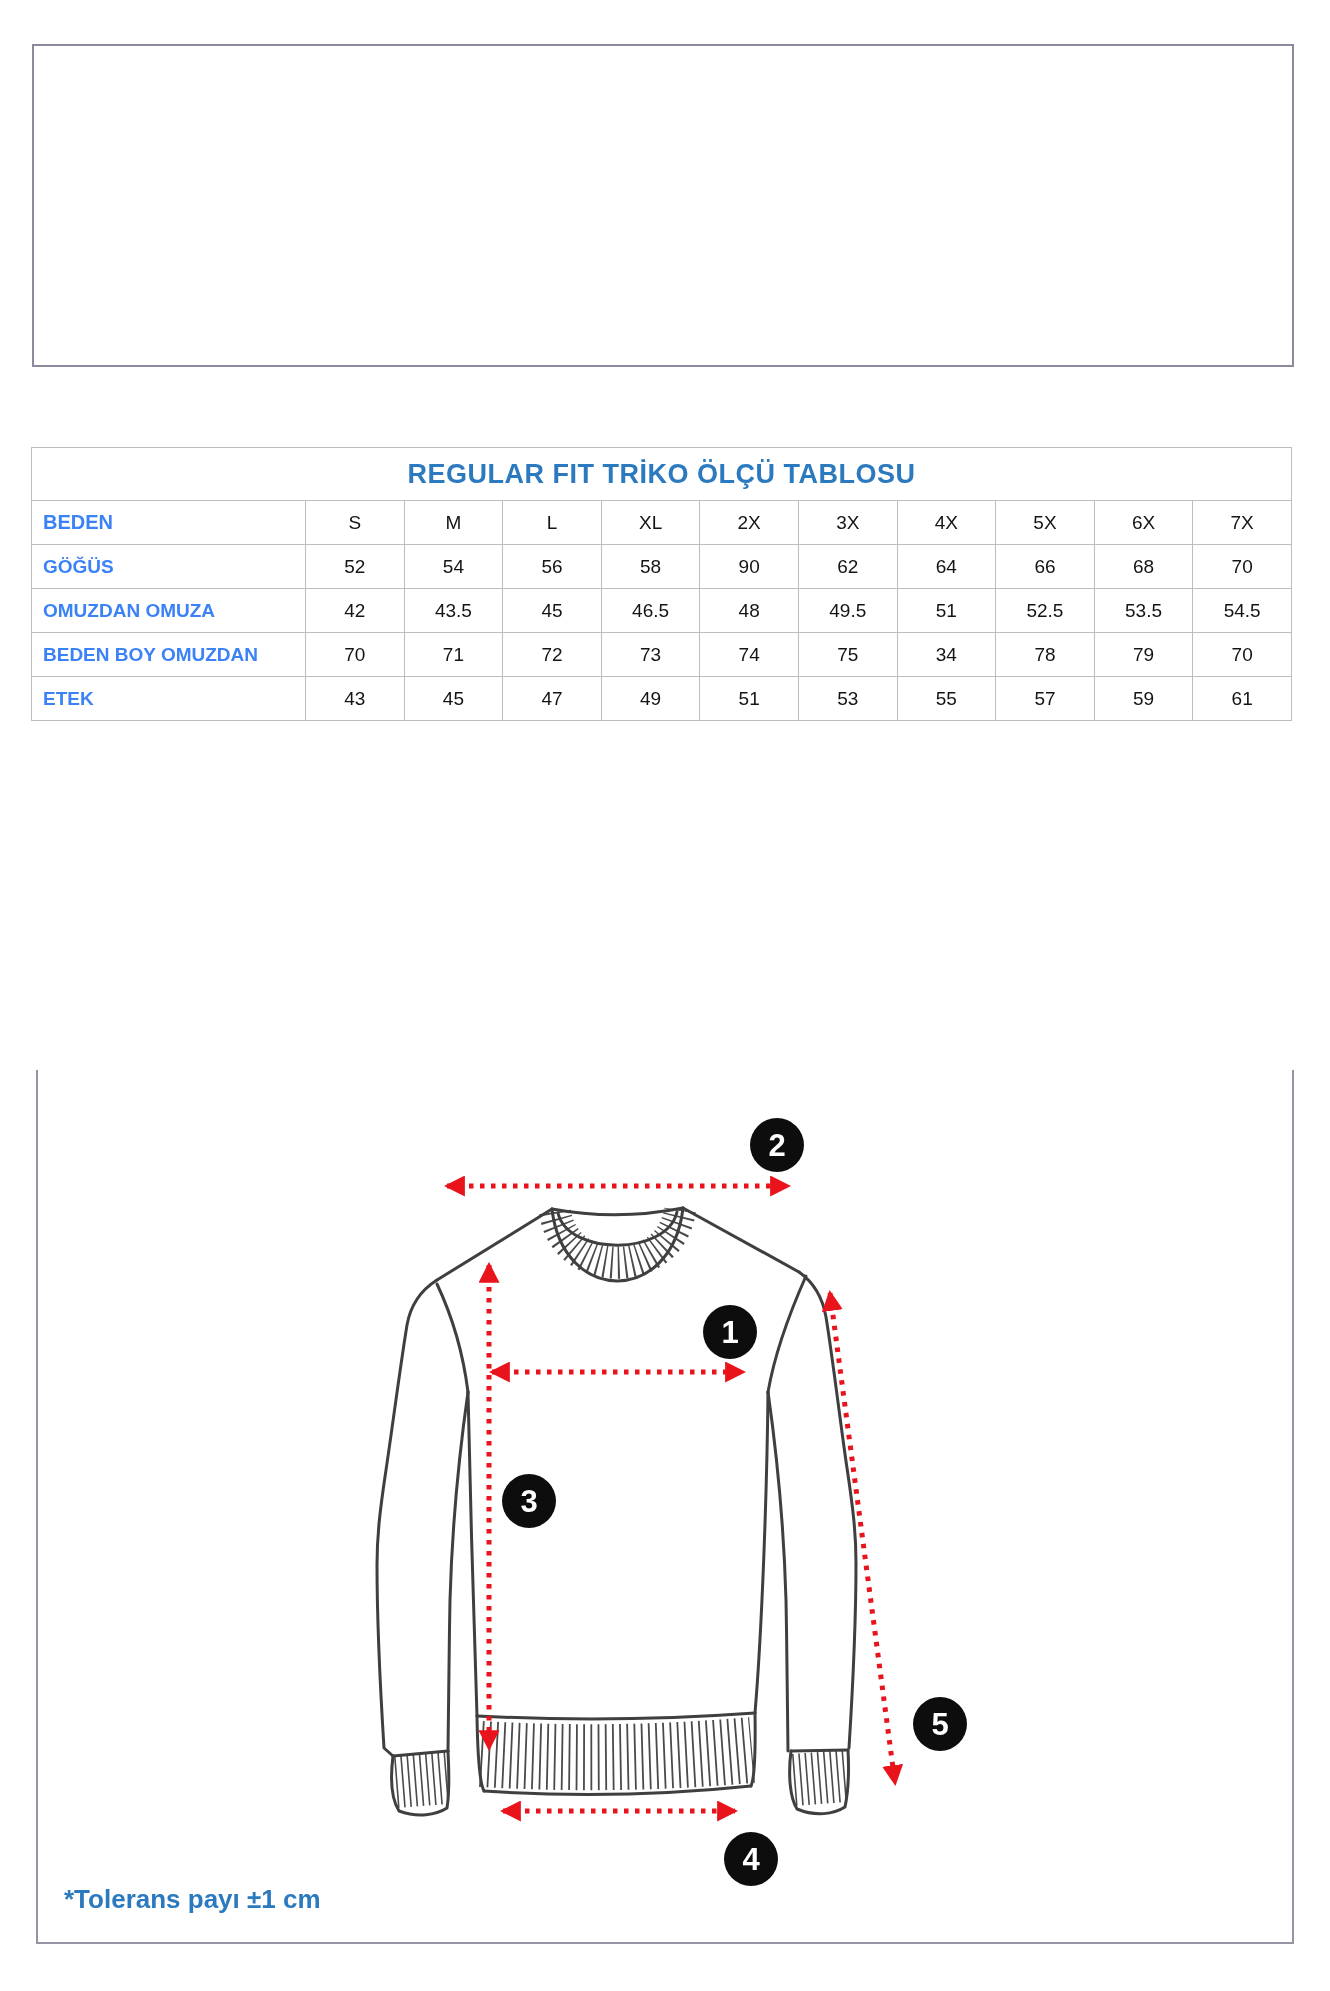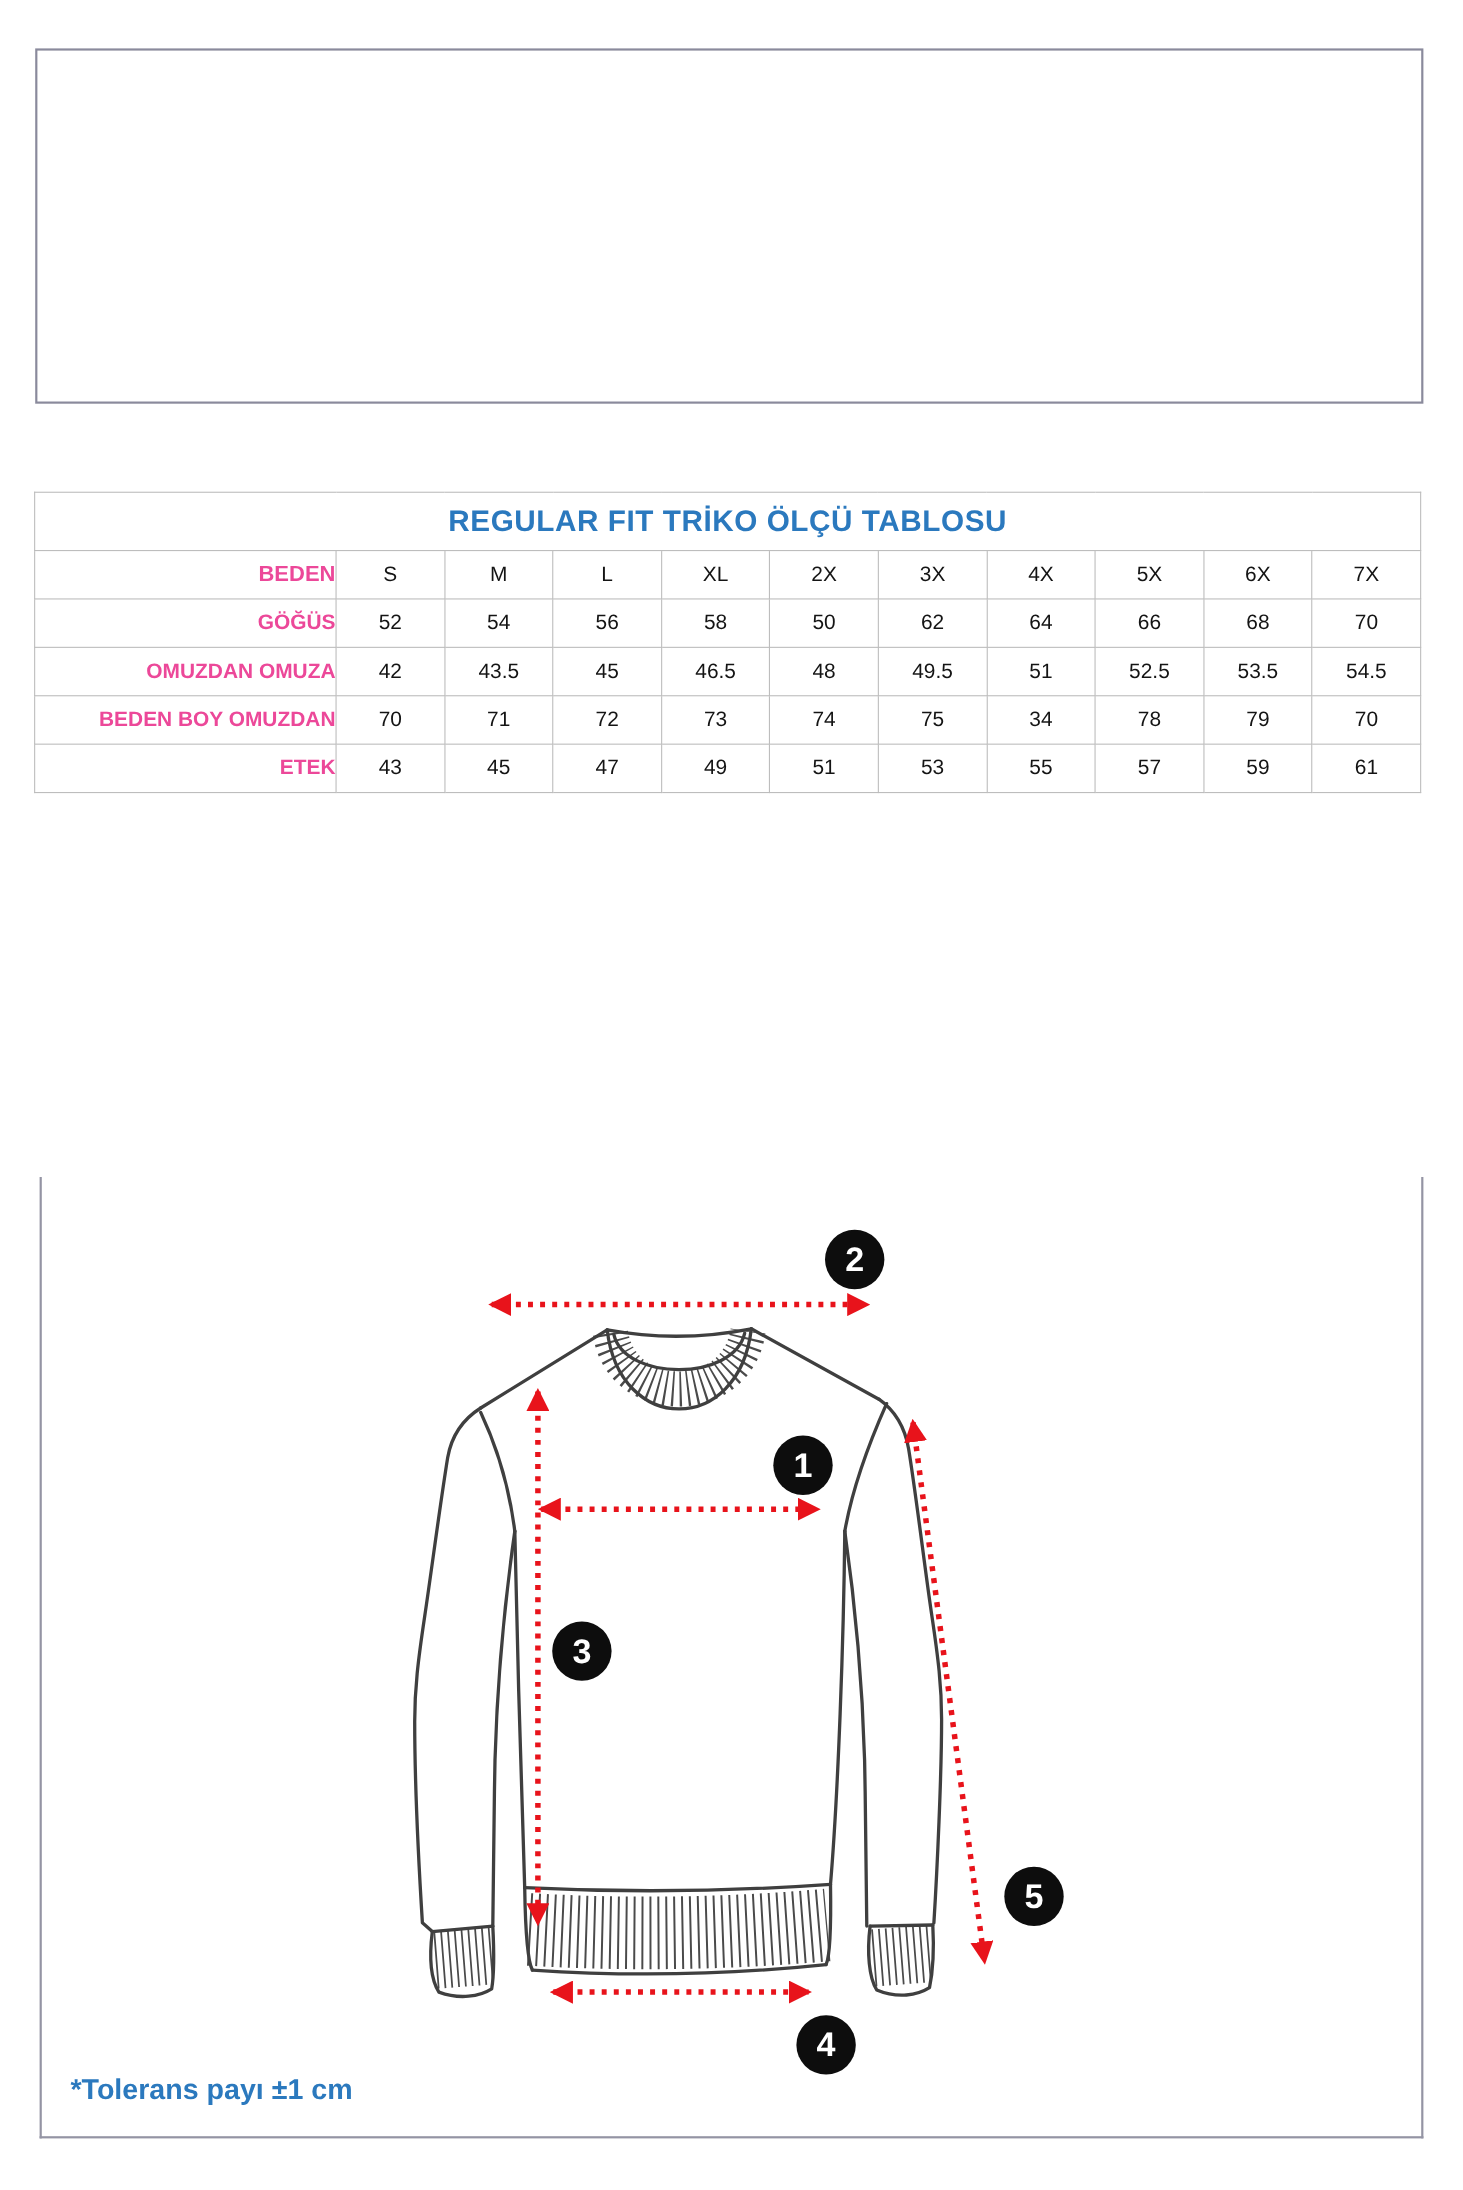--- a/index.html
+++ b/index.html
@@ -19,21 +19,21 @@
   }
   .size-table td{
     border:1px solid #bdbdbd;text-align:center;vertical-align:middle;
     font-size:19px;color:#141414;height:43px;padding:0;
   }
   .size-table tr.title-row td{height:52px;}
   .t-title{
     color:#2b79be;font-size:27px;font-weight:600;letter-spacing:.5px;
   }
   .size-table td.row-label{
-    text-align:right;padding-left:11px;font-weight:600;font-size:19px;color:#ec4899;
+    text-align:left;padding-left:11px;font-weight:600;font-size:19px;color:#3b82f6;
   }
   .size-table tr.header-row td.row-label{font-weight:700;font-size:20px;}
   
   .notes{position:absolute;left:63px;top:822px;width:900px;}
   .note-line{
     color:#2b79be;font-size:21px;font-weight:600;height:44px;line-height:44px;
     white-space:nowrap;
   }
   
   .diagram-frame{
@@ -91,21 +91,21 @@
           <td>5X</td>
           <td>6X</td>
           <td>7X</td>
         </tr>
         <tr>
           <td class="row-label">GÖĞÜS</td>
           <td>52</td>
           <td>54</td>
           <td>56</td>
           <td>58</td>
-          <td>50</td>
+          <td>90</td>
           <td>62</td>
           <td>64</td>
           <td>66</td>
           <td>68</td>
           <td>70</td>
         </tr>
         <tr>
           <td class="row-label">OMUZDAN OMUZA</td>
           <td>42</td>
           <td>43.5</td>

